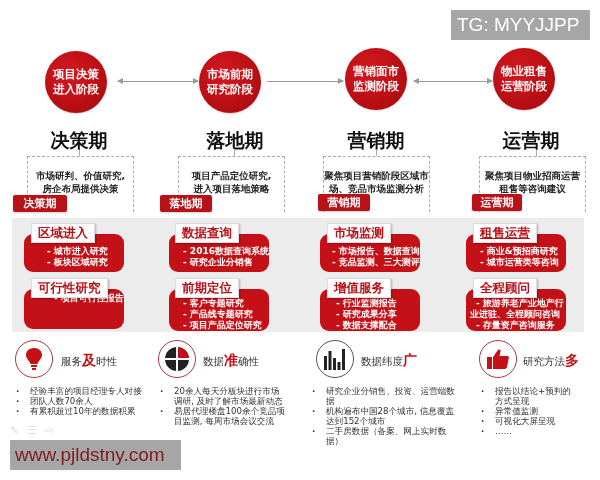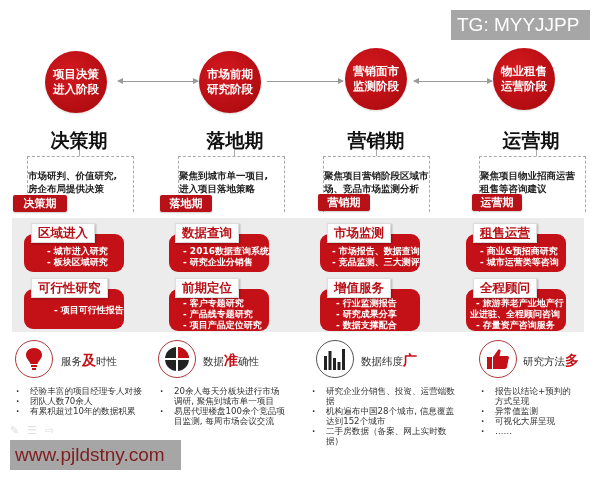--- a/index.html
+++ b/index.html
@@ -16,21 +16,21 @@
   .arrow::before, .arrow::after { content:""; position:absolute; top:-3px; border-top:3.5px solid transparent; border-bottom:3.5px solid transparent; }
   .arrow::before { left:-1px; border-right:6px solid #9a9a9a; }
   .arrow::after { right:-1px; border-left:6px solid #9a9a9a; }
   .arrow.oneway::before { display:none; }
 
   .watermark-tg { position:absolute; left:451px; top:10px; width:139px; height:30px; background:#a6a6a6;
     color:#fff; font-family:"Liberation Sans", sans-serif; font-size:19px; line-height:30px; padding-left:6px; box-sizing:border-box; }
 
   .period-title { position:absolute; font-weight:bold; font-size:19px; color:#111; text-align:center; width:100px; }
   .desc-box { position:absolute; border:1px dashed #aaa; border-bottom:none; height:56px; box-sizing:border-box;
-    font-size:9.5px; line-height:13px; color:#222; text-align:left; padding-top:12px; font-weight:bold; }
+    font-size:9.5px; line-height:13px; color:#222; text-align:center; padding-top:12px; font-weight:bold; }
   .desc-stem { position:absolute; width:0; height:6px; border-left:1px dashed #aaa; }
   .period-tag { position:absolute; height:17px; background:#b81218; color:#fff; font-size:11px; line-height:17px;
     text-align:center; border-radius:2px; box-shadow:0 1px 2px rgba(0,0,0,0.2); font-weight:bold; }
 
   .gray-panel { position:absolute; left:12px; top:218px; width:572px; height:114px; background:#ececec; }
   .svc-card { position:absolute; background:#c41017; border-radius:9px; color:#fff; font-size:9px; line-height:11px; font-weight:bold; box-sizing:border-box; padding-top:12px; }
   .svc-card .line { white-space:nowrap; }
   .svc-title { position:absolute; background:#fff; color:#b81218; font-weight:bold; font-size:12.5px; height:18px; line-height:18px;
     padding:0 6px; box-shadow:1px 1px 2px rgba(0,0,0,0.25); border:1px solid #ddd; }
 
@@ -75,21 +75,21 @@
 <div class="desc-stem" style="left:79px;top:150px;"></div>
 <div class="desc-box" style="left:27px;top:156px;width:107px;">
   <div>市场研判、价值研究,</div>
   <div>房企布局提供决策</div>
 </div>
 <div class="period-tag" style="left:13px;top:195px;width:54px;">决策期</div>
 
 <div class="period-title" style="left:185px;top:128px;">落地期</div>
 <div class="desc-stem" style="left:234px;top:150px;"></div>
 <div class="desc-box" style="left:178px;top:156px;width:107px;">
-  <div>聚焦到城市单一项目,</div>
+  <div>项目产品定位研究,</div>
   <div>进入项目落地策略</div>
 </div>
 <div class="period-tag" style="left:160px;top:195px;width:52px;">落地期</div>
 
 <div class="period-title" style="left:326px;top:128px;">营销期</div>
 <div class="desc-stem" style="left:376px;top:150px;"></div>
 <div class="desc-box" style="left:323px;top:156px;width:107px;">
   <div>聚焦项目营销阶段区域市</div>
   <div>场、竞品市场监测分析</div>
 </div>
@@ -104,21 +104,21 @@
 <div class="period-tag" style="left:472px;top:194px;width:50px;">运营期</div>
 
 <div class="gray-panel"></div>
 
 <div class="svc-card" style="left:24px;top:234px;width:100px;height:38px;padding-left:23px;">
   <div class="line">- 城市进入研究</div>
   <div class="line">- 板块区域研究</div>
 </div>
 <div class="svc-title" style="left:31px;top:223px;">区域进入</div>
 
-<div class="svc-card" style="left:24px;top:289px;width:100px;height:40px;padding-left:30px;padding-top:16px;">
+<div class="svc-card" style="left:24px;top:289px;width:100px;height:40px;padding-left:30px;padding-top:4px;">
   <div class="line">- 项目可行性报告</div>
 </div>
 <div class="svc-title" style="left:31px;top:278px;">可行性研究</div>
 
 <div class="svc-card" style="left:169px;top:234px;width:100px;height:38px;padding-left:14px;">
   <div class="line">- 2016数据查询系统</div>
   <div class="line">- 研究企业分销售</div>
 </div>
 <div class="svc-title" style="left:175px;top:223px;">数据查询</div>
 
@@ -176,21 +176,21 @@
       <circle cx="13" cy="13" r="12" fill="#222"></circle>
       <path d="M14 1 A12 12 0 0 1 25 12 L14 12 Z" fill="#c41017"></path>
       <rect x="12" y="0" width="2" height="26" fill="#fff"></rect>
       <rect x="0" y="12" width="26" height="2" fill="#fff"></rect>
     </svg>
 </div>
 <div class="feature-label" style="left:203px;top:352px;">
   <span>数据</span><span class="em">准</span><span>确性</span>
 </div>
 <ul class="bullets" style="left:158px;top:386px;width:130px;">
-  <li>20余人每天分板块进行市场调研, 聚焦到城市单一项目</li>
+  <li>20余人每天分板块进行市场调研, 及时了解市场最新动态</li>
   <li>易居代理楼盘100余个竞品项目监测, 每周市场会议交流</li>
 </ul>
 
 <div class="feature-icon" style="left:316px;top:340px;border-color:#555;">
   <svg width="24" height="22" viewBox="0 0 24 22">
       <rect x="1" y="8" width="3" height="14" fill="#222"></rect>
       <rect x="5.5" y="3" width="3" height="19" fill="#222"></rect>
       <rect x="10" y="10" width="3" height="12" fill="#222"></rect>
       <rect x="14.5" y="14" width="3" height="8" fill="#222"></rect>
       <rect x="19" y="1" width="3" height="21" fill="#222"></rect>

